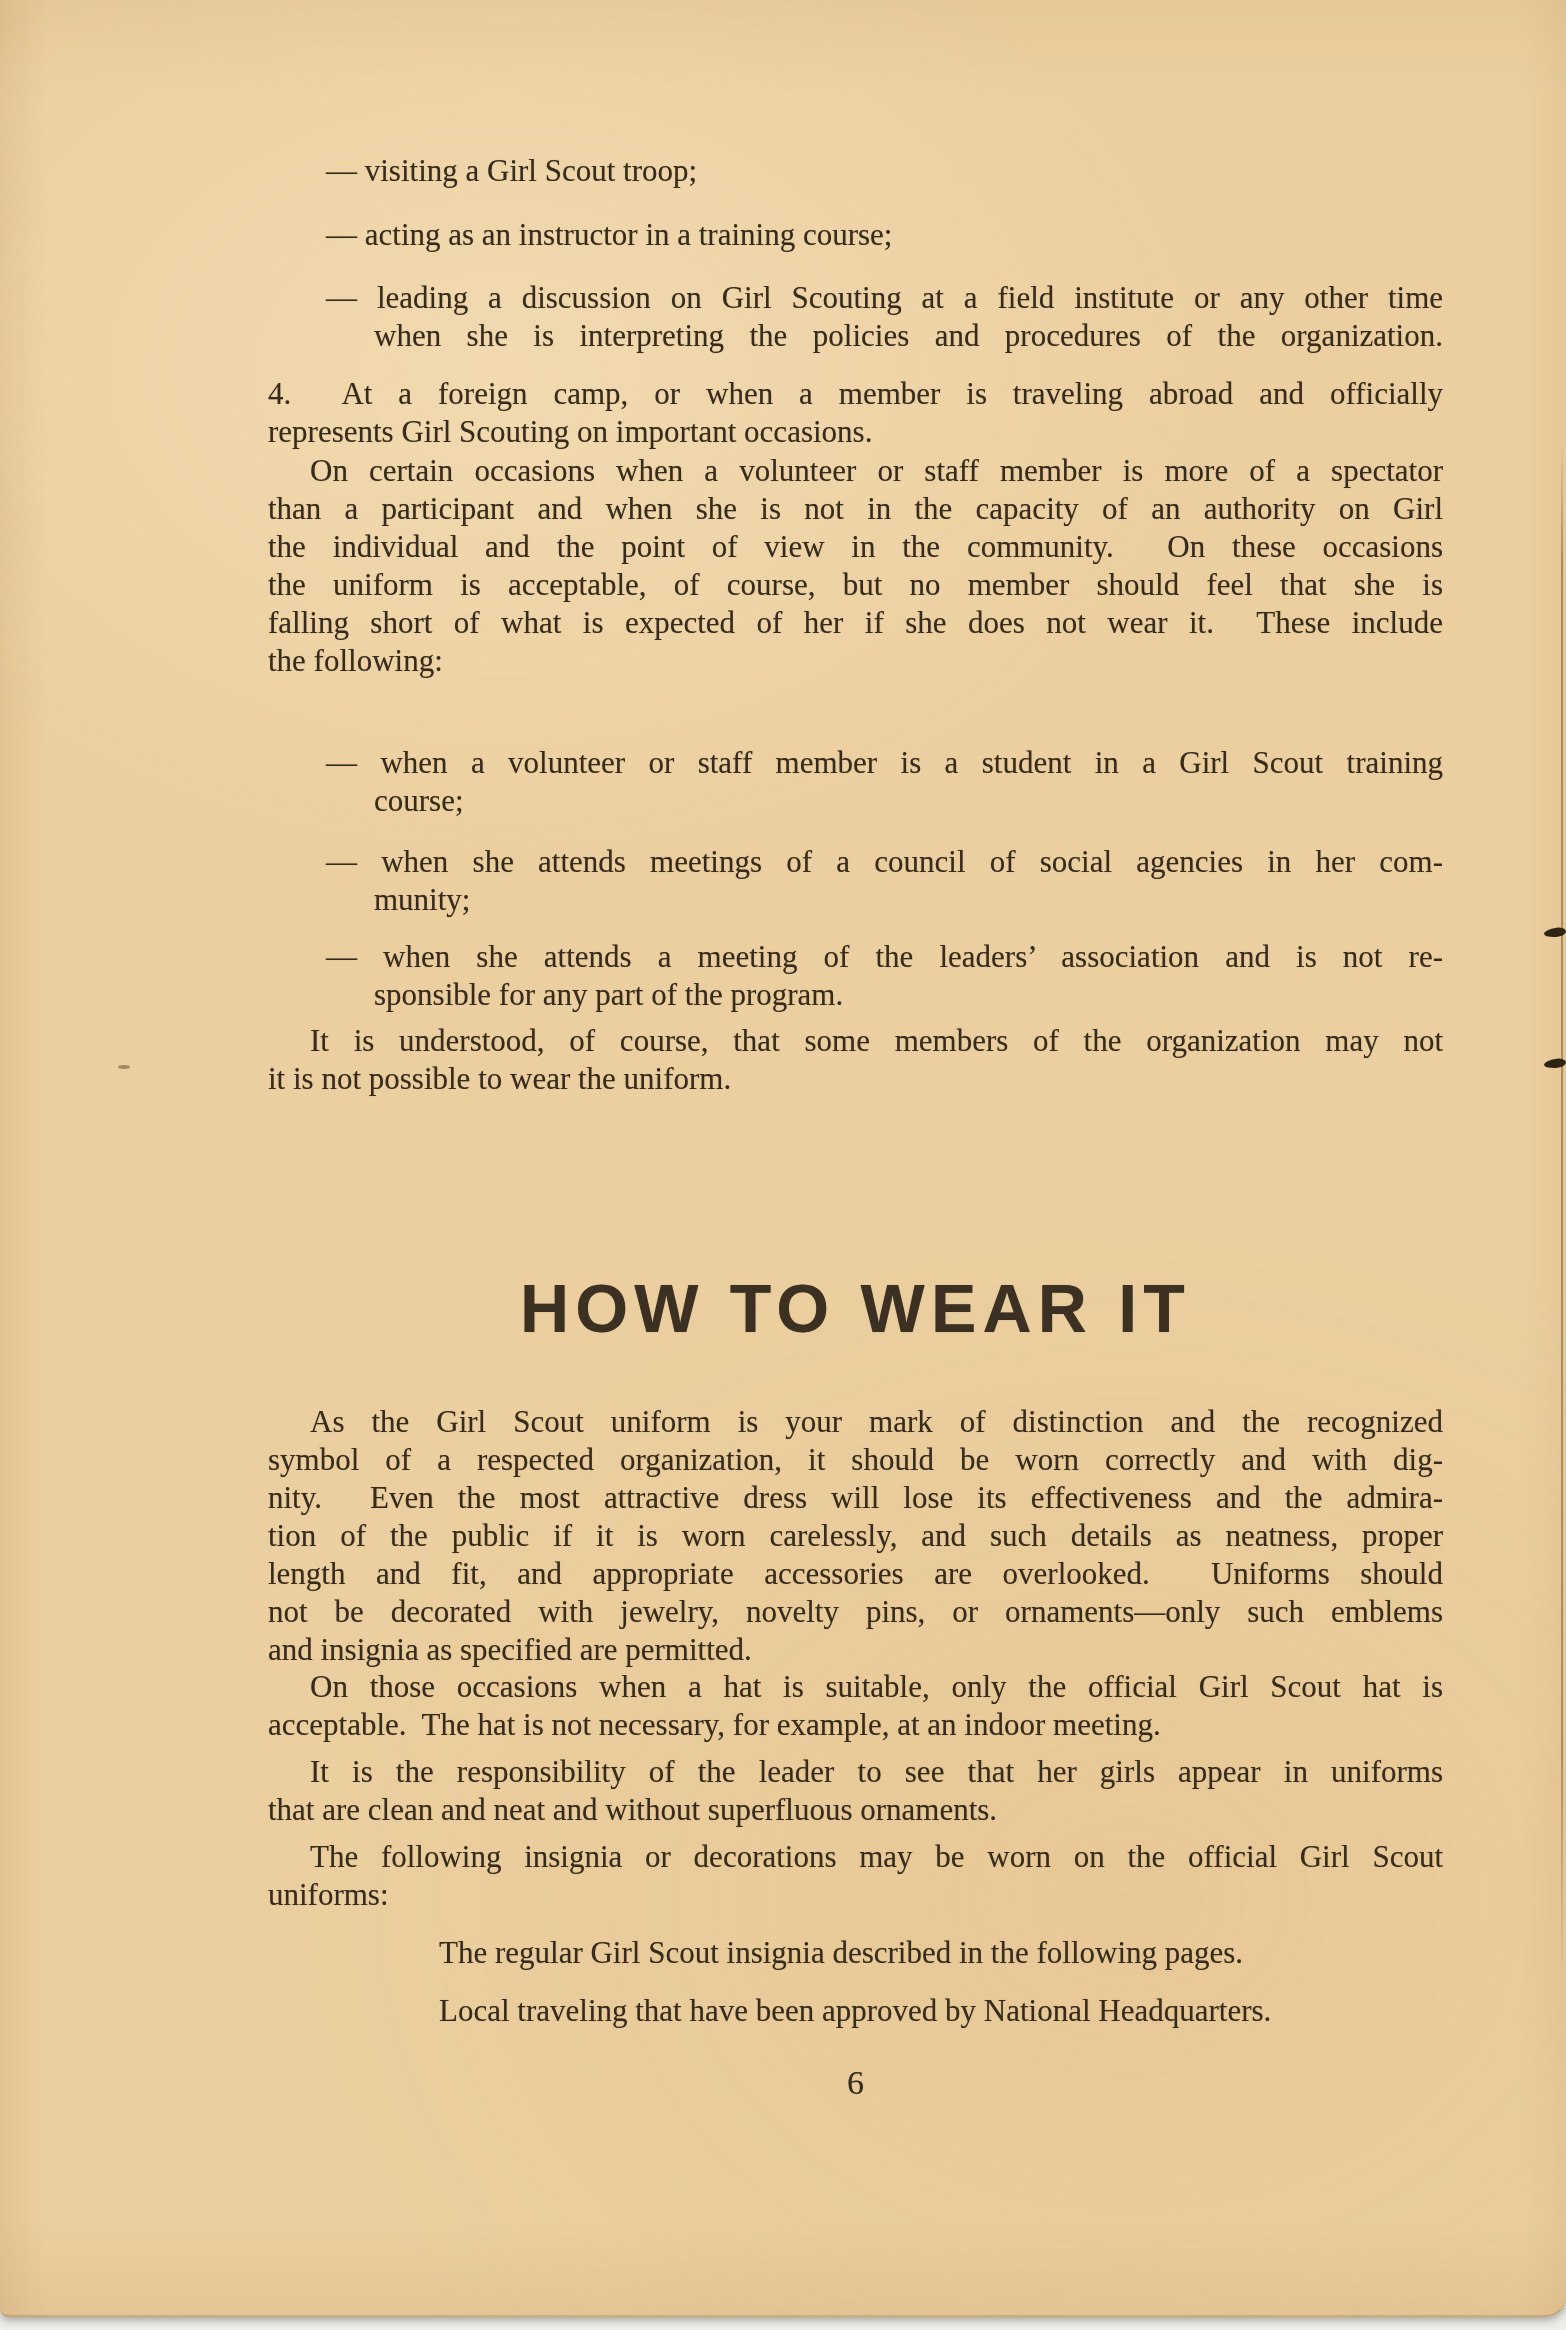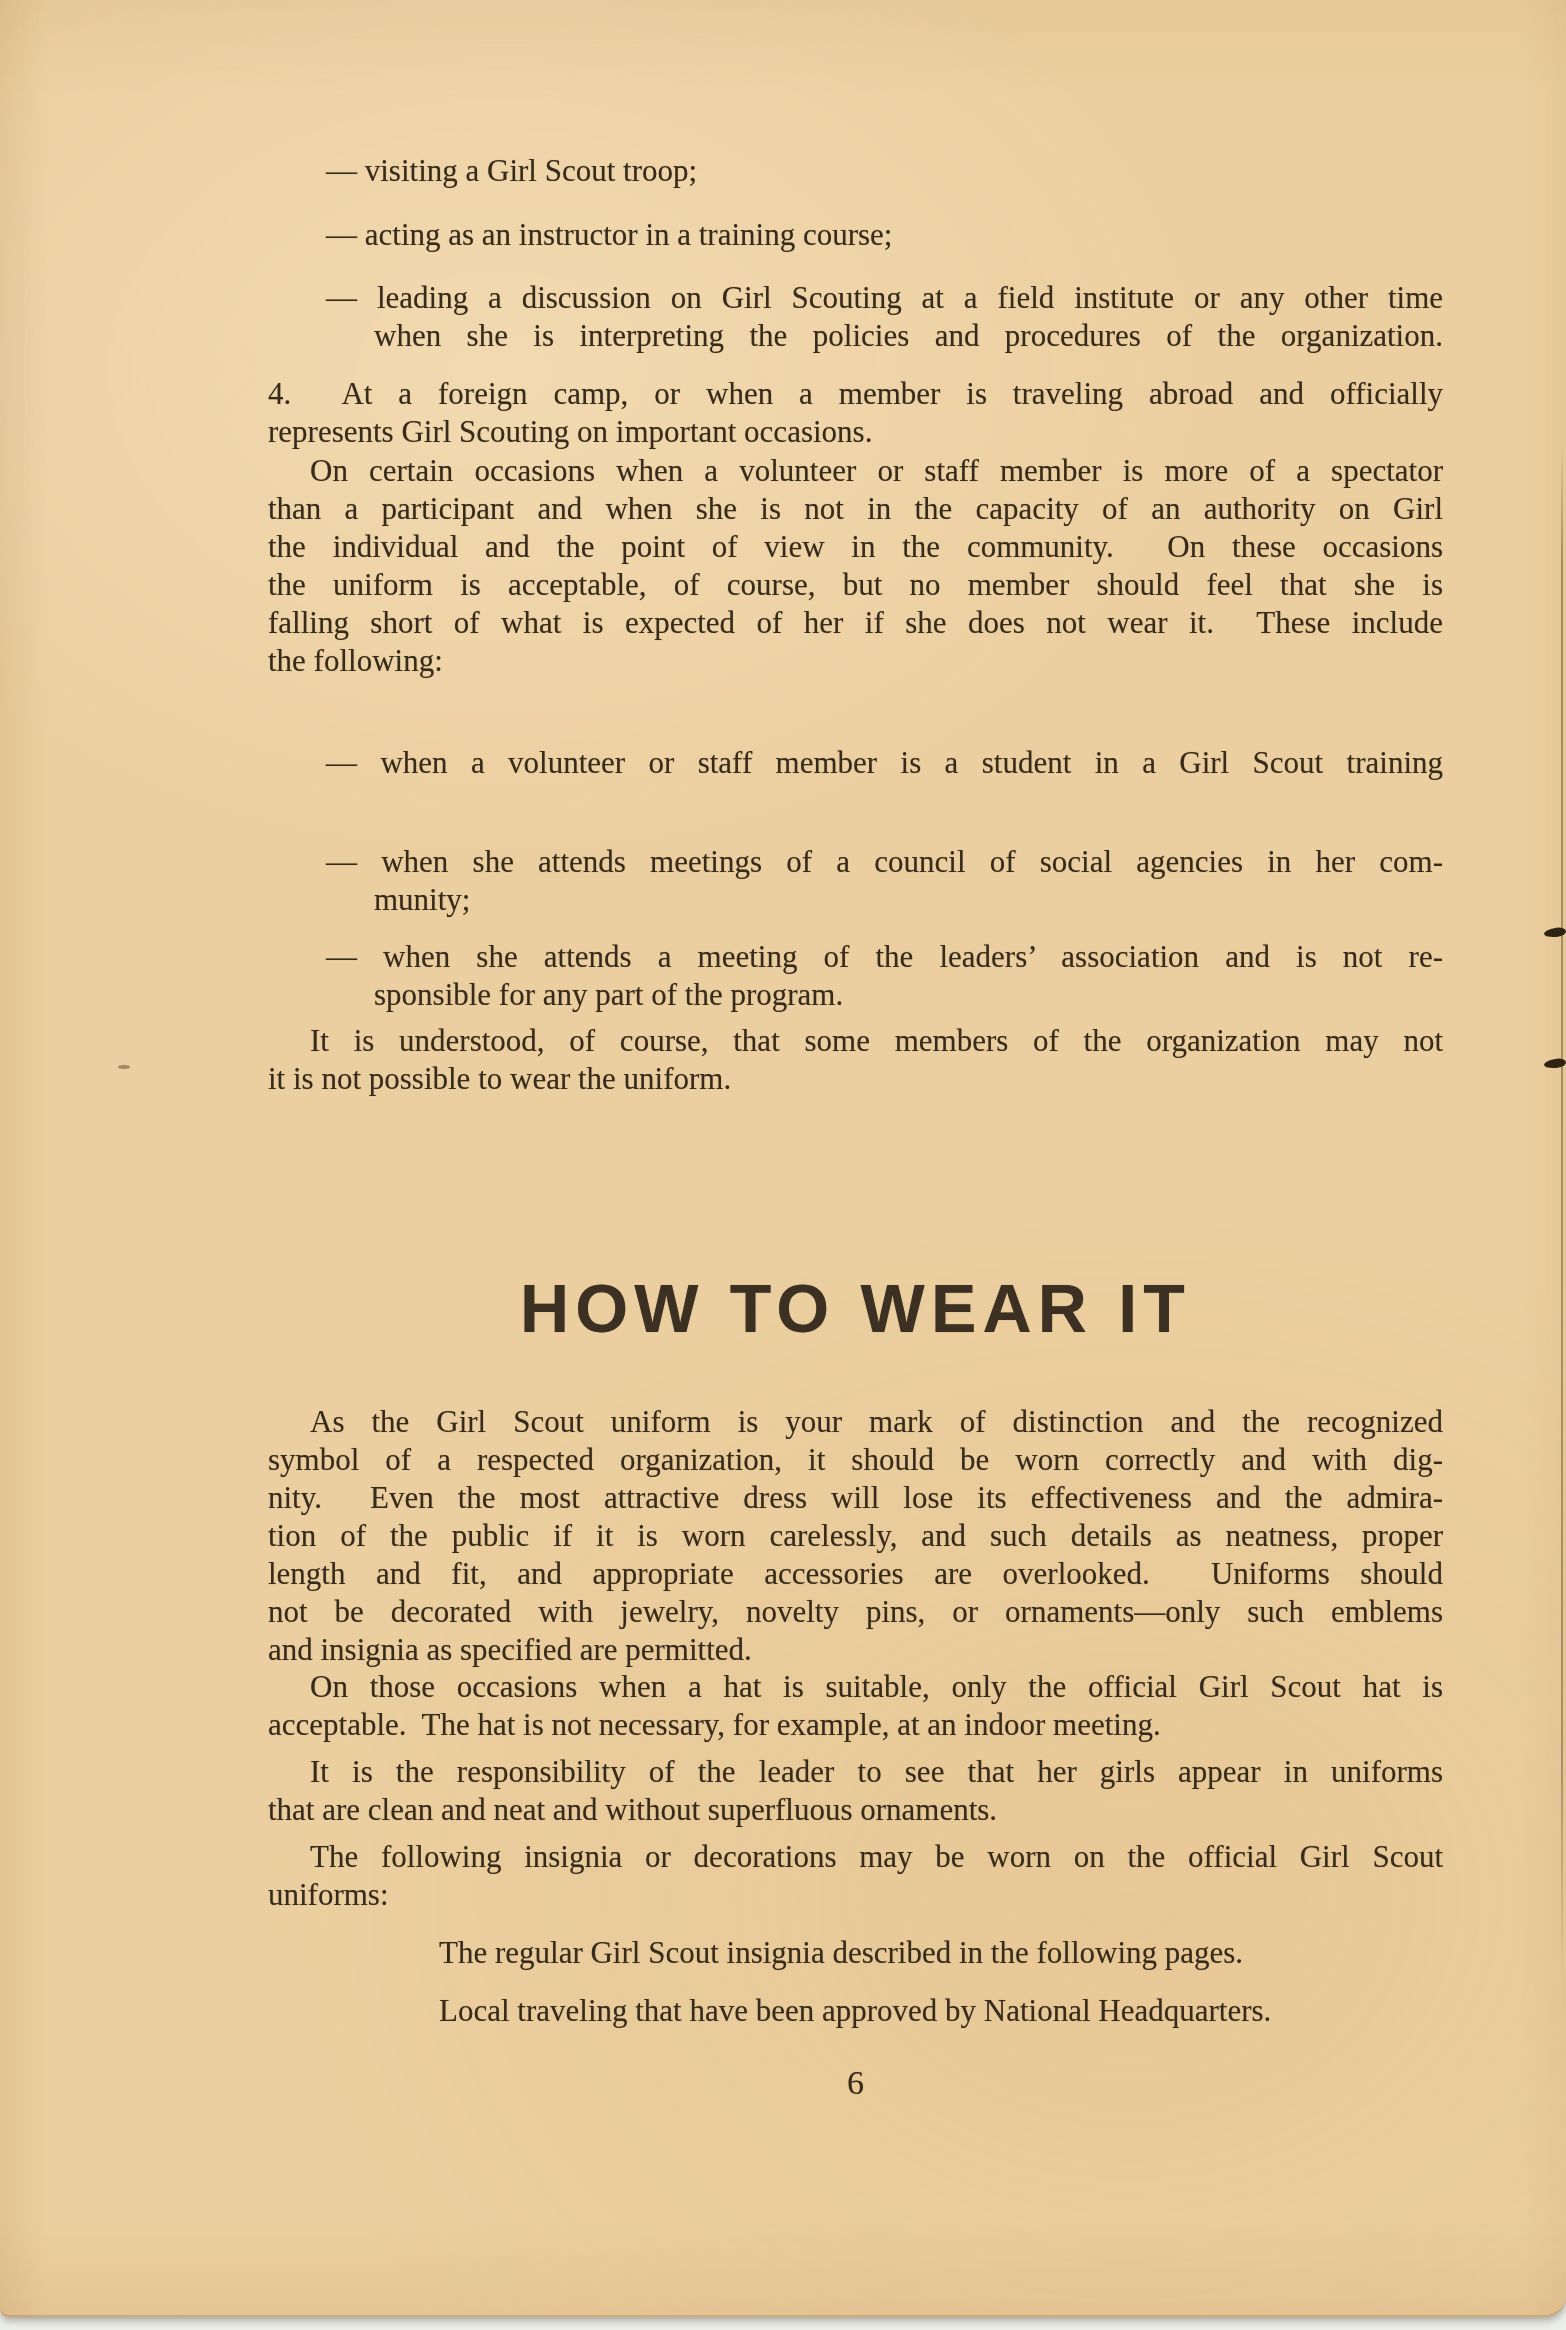--- a/index.html
+++ b/index.html
@@ -104,20 +104,21 @@
       <div class="block para pos-b5">
           <div class="line ind">On certain occasions when a volunteer or staff member is more of a spectator</div>
           <div class="line">than a participant and when she is not in the capacity of an authority on Girl</div>
           <div class="line">the individual and the point of view in the community.&nbsp; On these occasions</div>
           <div class="line">the uniform is acceptable, of course, but no member should feel that she is</div>
           <div class="line">falling short of what is expected of her if she does not wear it.&nbsp; These include</div>
           <div class="line last">the following:</div>
         </div>
       <div class="block bullet pos-b6">
           <div class="line hang">— when a volunteer or staff member is a student in a Girl Scout training</div>
+          <div class="line last">course;</div>
         </div>
       <div class="block bullet pos-b7">
           <div class="line hang">— when she attends meetings of a council of social agencies in her com-</div>
           <div class="line last">munity;</div>
         </div>
       <div class="block bullet pos-b8">
           <div class="line hang">— when she attends a meeting of the leaders’ association and is not re-</div>
           <div class="line last">sponsible for any part of the program.</div>
         </div>
       <div class="block para pos-b9">

